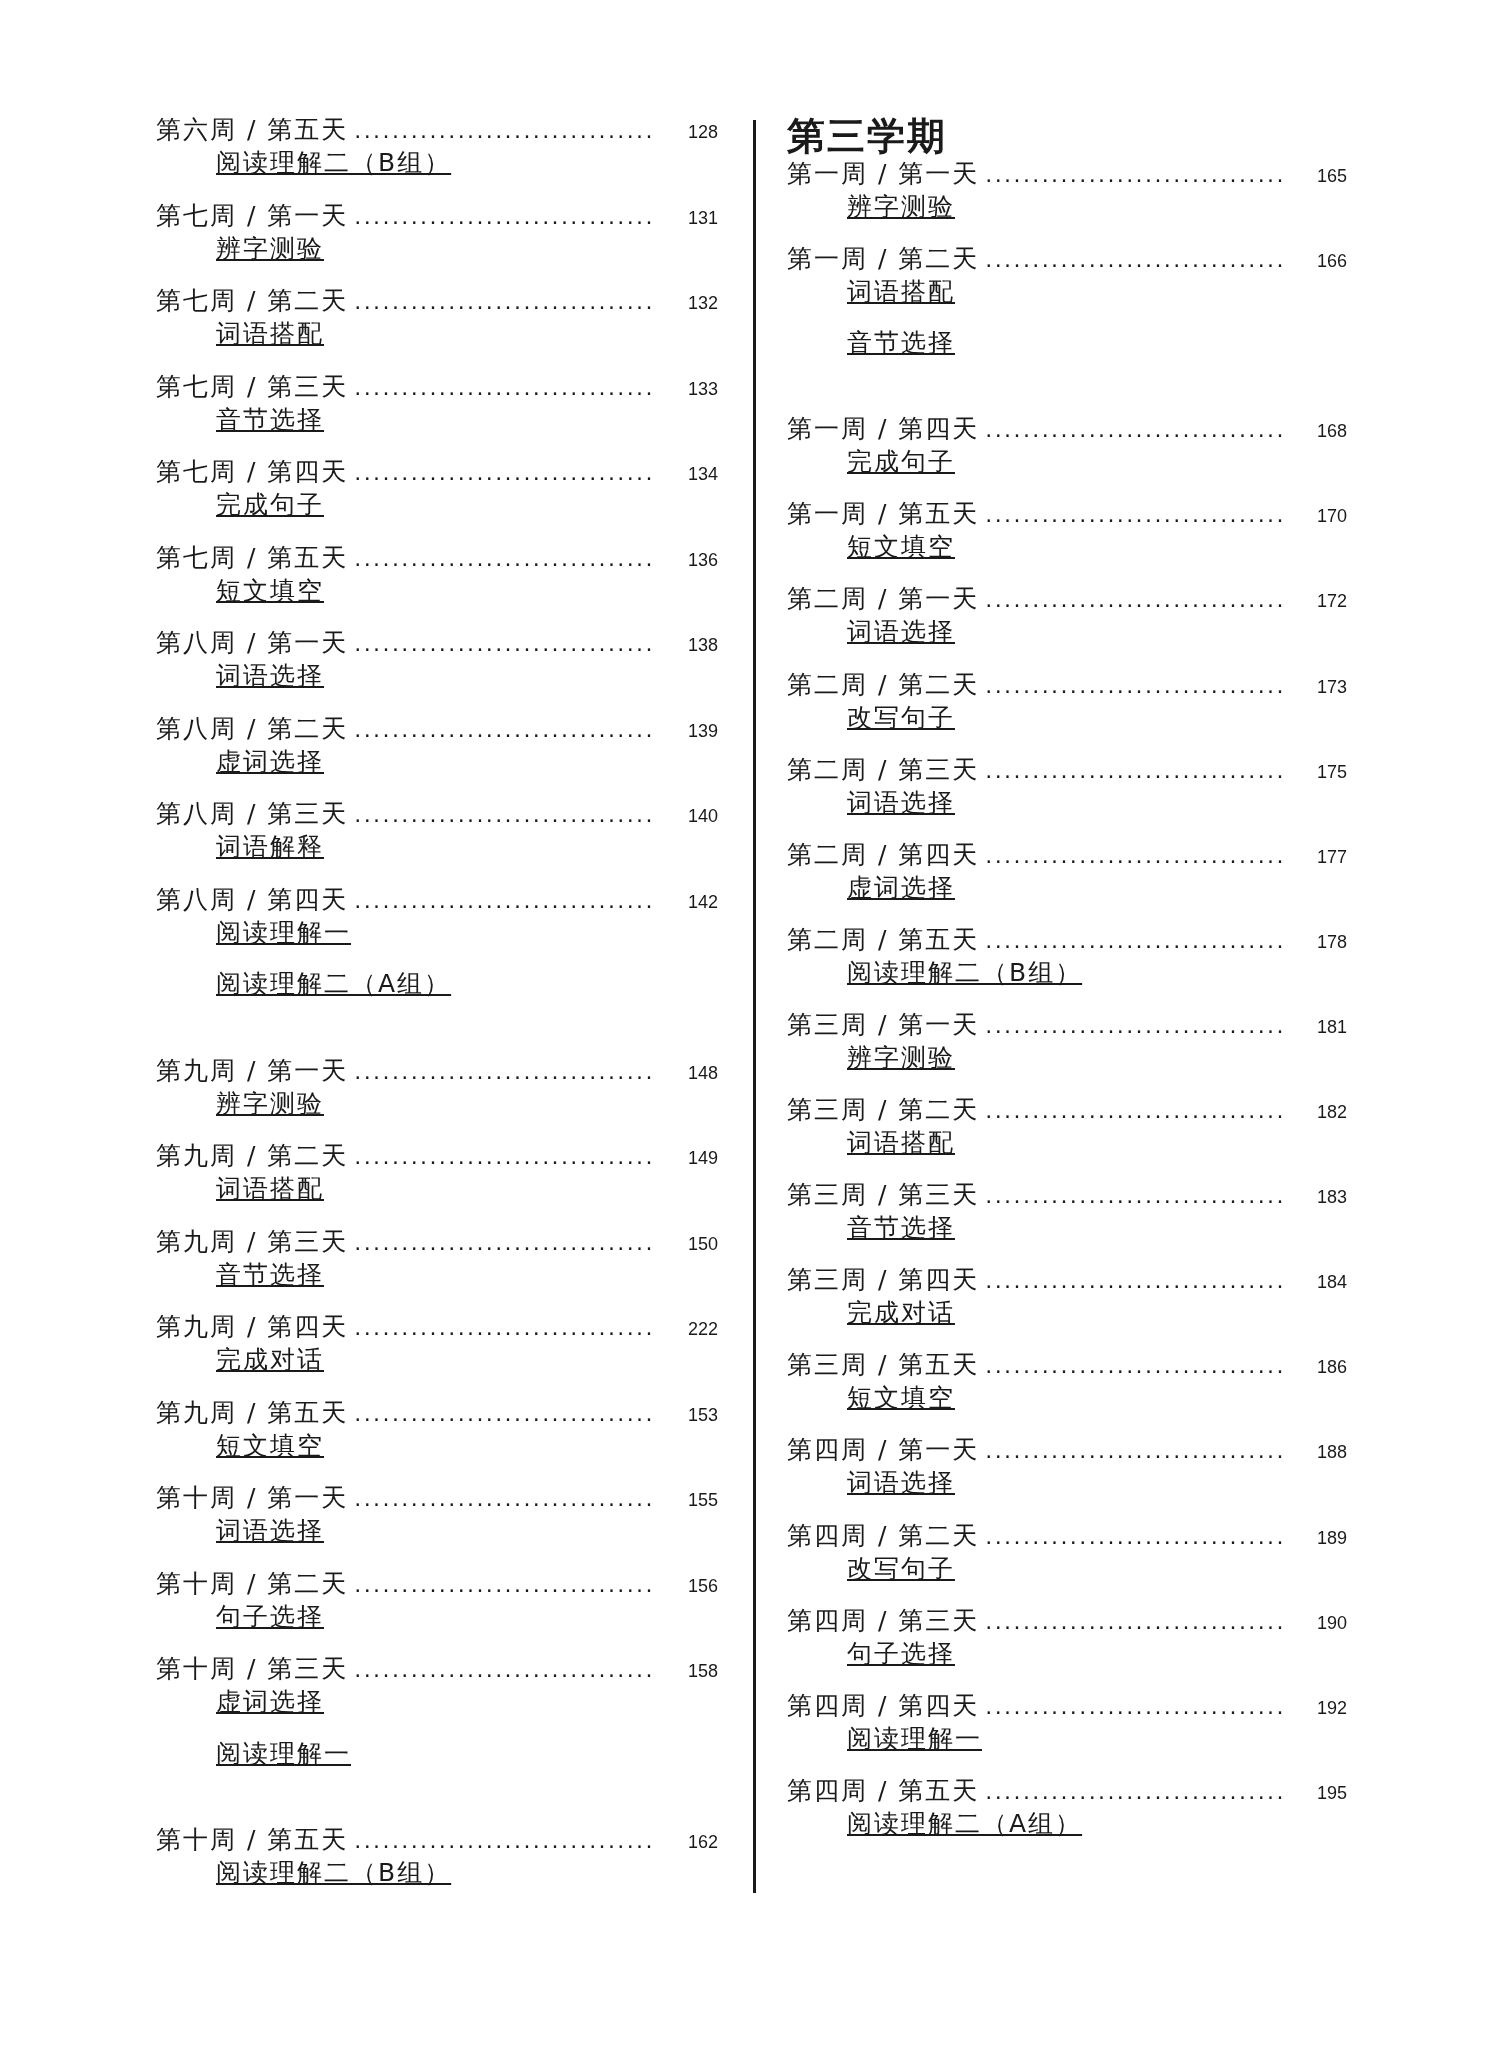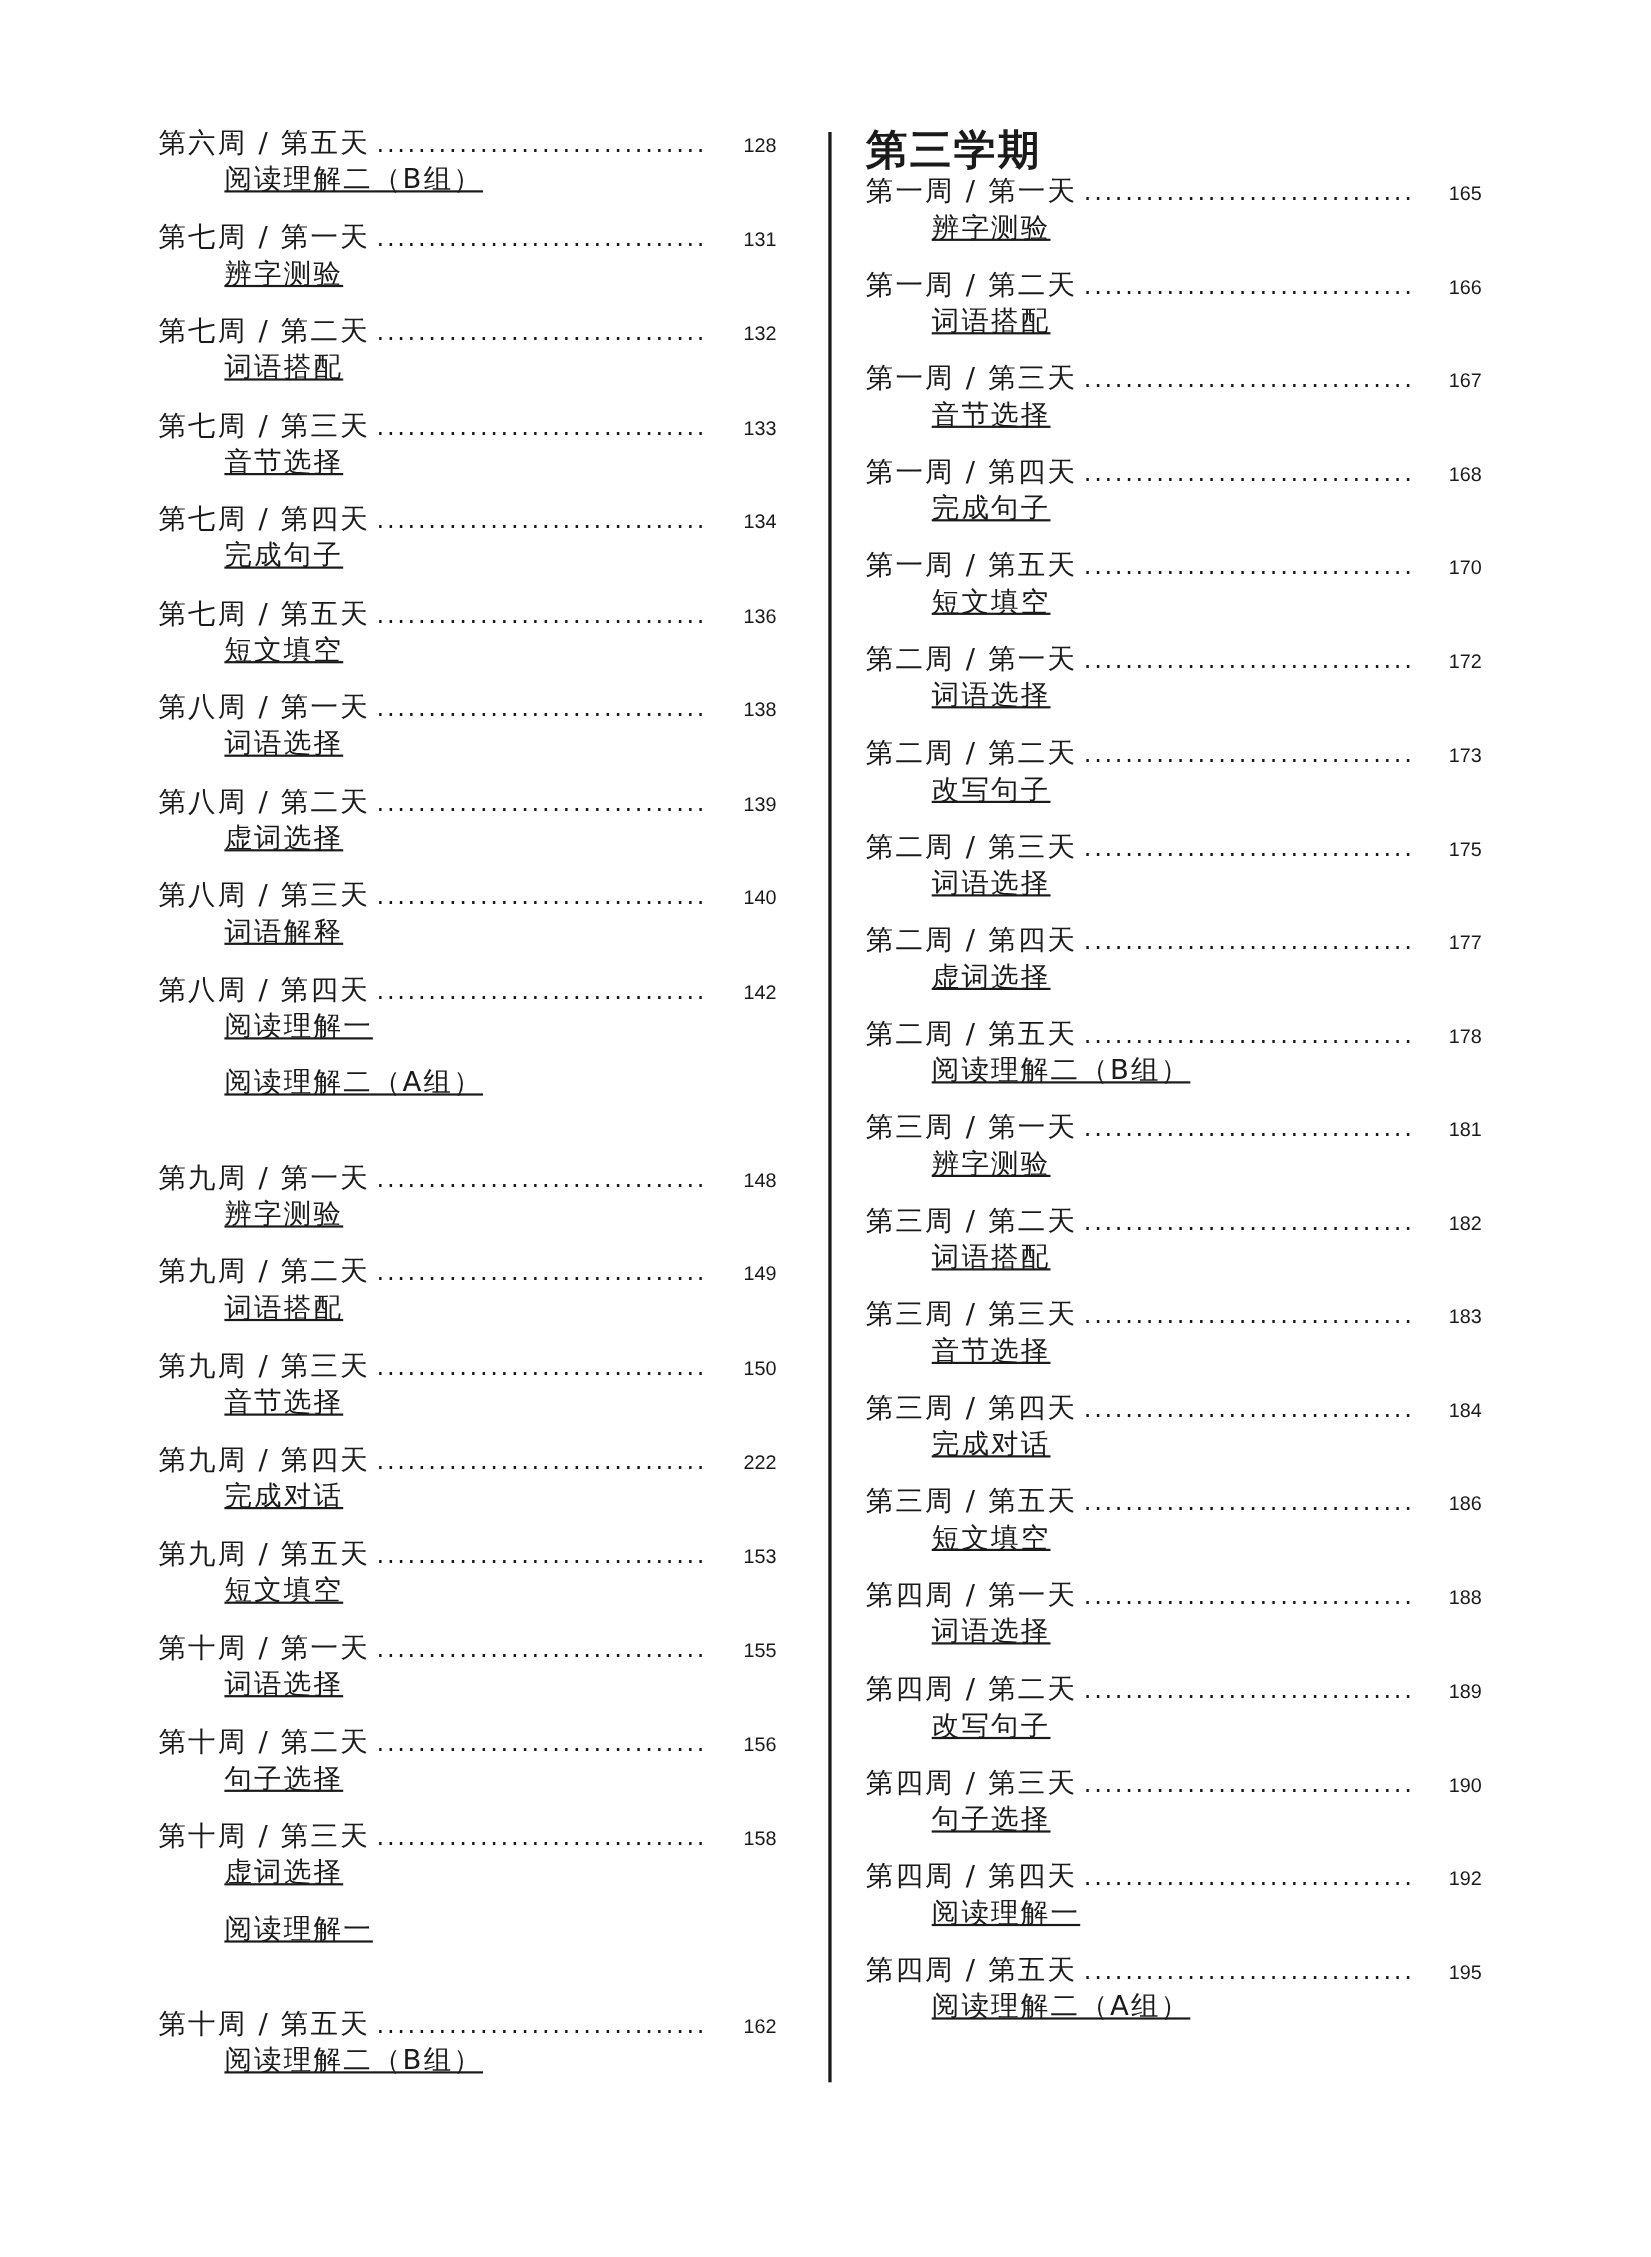--- a/index.html
+++ b/index.html
@@ -1,19 +1,19 @@
 <!DOCTYPE html>
 <html><head>
 <meta charset="utf-8">
 <style>
   html, body { margin:0; padding:0; background:#ffffff; }
   body { width:1501px; height:2052px; position:relative; overflow:hidden;
          font-family:"DejaVu Sans", "Liberation Sans", sans-serif; color:#1a1a1a; }
   .col { position:absolute; }
-  .col-left { left:144px; top:114px; width:562px; }
+  .col-left { left:156px; top:114px; width:562px; }
   .col-right { left:787px; top:114px; width:560px; }
   .divider { position:absolute; left:753px; top:120px; width:3px; height:1773px; background:#1a1a1a; }
   .section-title { font-size:38px; font-weight:bold; line-height:44px; height:44px; margin:0; letter-spacing:2px; }
   .entry { height:85.5px; position:relative; }
   .right .entry { height:85.1px; }
   .line1 { display:flex; align-items:baseline; font-size:25px; line-height:32px; white-space:nowrap; }
   .label { flex:0 0 auto; letter-spacing:2px; }
   .leader { flex:1 1 auto; overflow:hidden; margin:0 6px 0 6px; letter-spacing:2.4px; font-size:22px; color:#1a1a1a; }
   .leader::before { content:"................................................................................................................"; }
   .page { flex:0 0 auto; font-family:"Liberation Sans", sans-serif; font-size:18px; text-align:right; width:58px; }
@@ -195,25 +195,20 @@
     </div>
     <div class="entry">
       <div class="line1">
         <span class="label">第一周 / 第二天</span>
         <span class="leader"></span>
         <span class="page">166</span>
       </div>
       <div class="line2">词语搭配</div>
     </div>
     <div class="entry">
-      <div class="line1">
-        <span class="label">第一周 / 第三天</span>
-        <span class="leader"></span>
-        <span class="page">167</span>
-      </div>
       <div class="line2">音节选择</div>
     </div>
     <div class="entry">
       <div class="line1">
         <span class="label">第一周 / 第四天</span>
         <span class="leader"></span>
         <span class="page">168</span>
       </div>
       <div class="line2">完成句子</div>
     </div>

